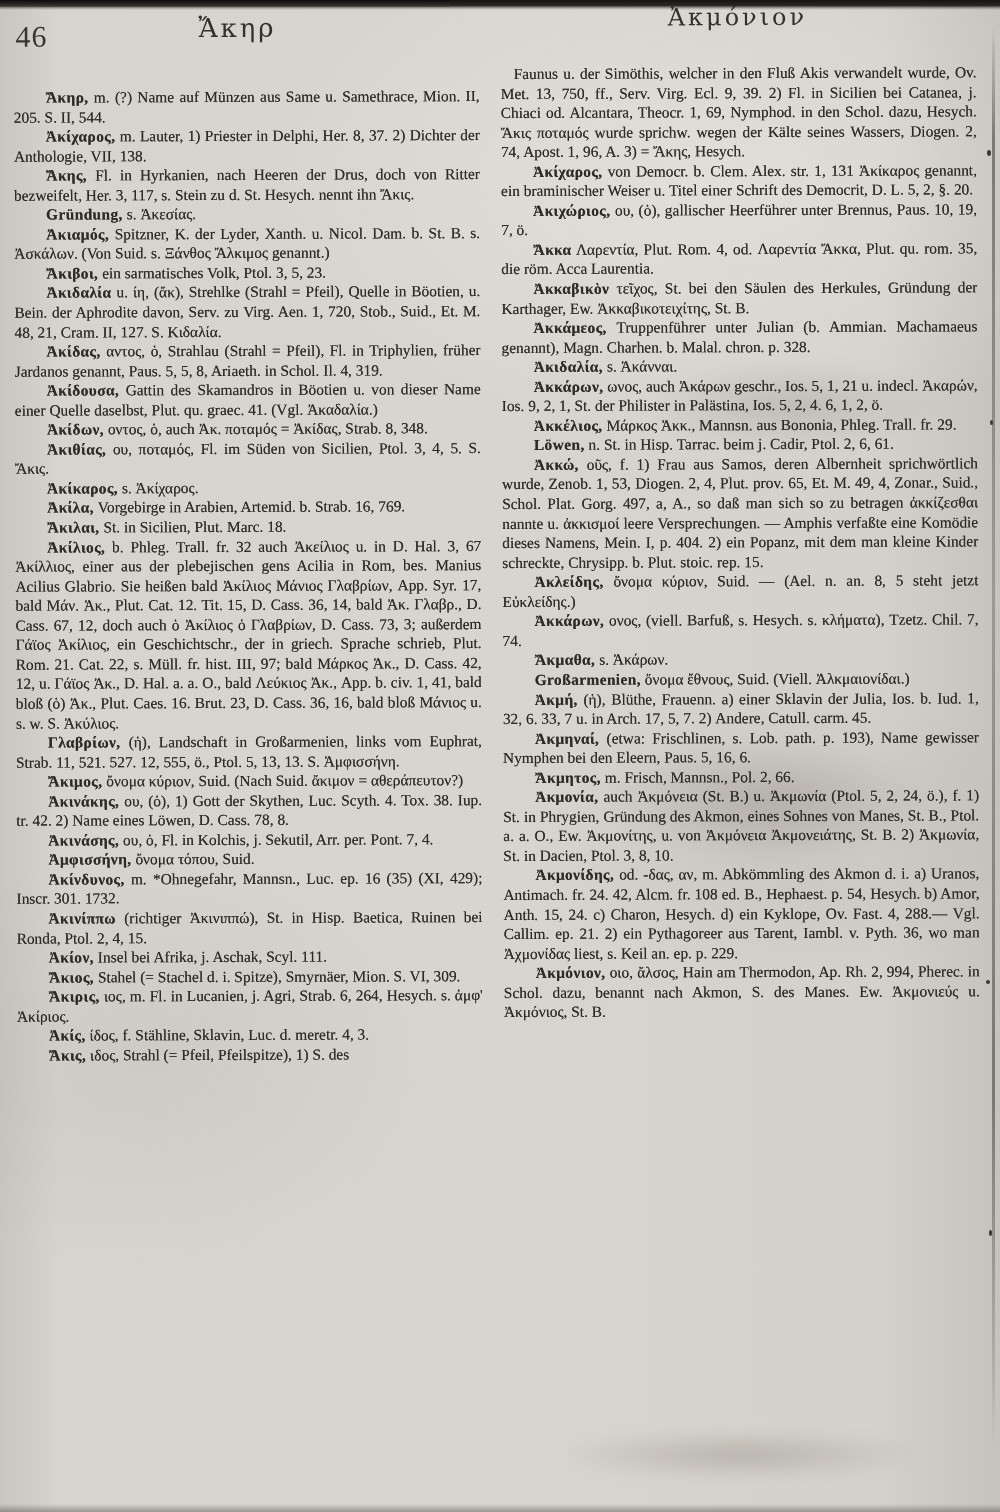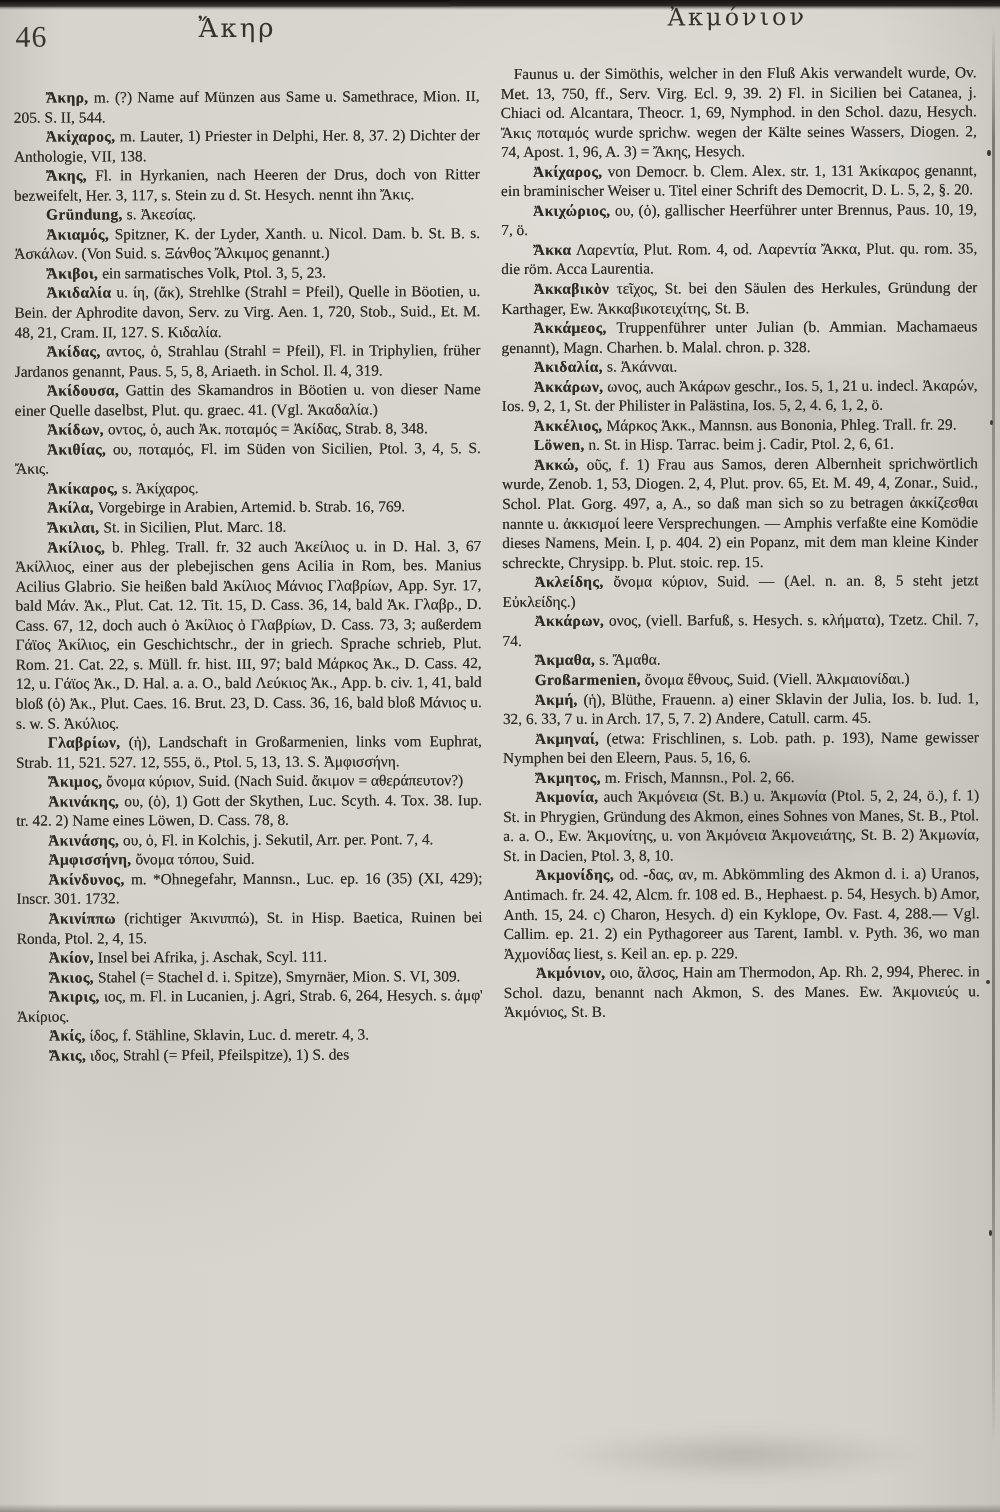--- a/index.html
+++ b/index.html
@@ -172,21 +172,21 @@
         <p class="entry"><b class="lemma">Ἀκκέλιος,</b><span> Μάρκος Ἀκκ., Mannsn. aus Bononia, Phleg. Trall. fr. 29.</span></p>
 
         <p class="entry"><b class="lemma">Löwen,</b><span> n. St. in Hisp. Tarrac. beim j. Cadir, Ptol. 2, 6, 61.</span></p>
 
         <p class="entry"><b class="lemma">Ἀκκώ,</b><span> οῦς, f. 1) Frau aus Samos, deren Albernheit sprichwörtlich wurde, Zenob. 1, 53, Diogen. 2, 4, Plut. prov. 65, Et. M. 49, 4, Zonar., Suid., Schol. Plat. Gorg. 497, a, A., so daß man sich so zu betragen ἀκκίζεσθαι nannte u. ἀκκισμοί leere Versprechungen. — Amphis verfaßte eine Komödie dieses Namens, Mein. I, p. 404. 2) ein Popanz, mit dem man kleine Kinder schreckte, Chrysipp. b. Plut. stoic. rep. 15.</span></p>
 
         <p class="entry"><b class="lemma">Ἀκλείδης,</b><span> ὄνομα κύριον, Suid. — (Ael. n. an. 8, 5 steht jetzt Εὐκλείδης.)</span></p>
 
         <p class="entry"><b class="lemma">Ἀκκάρων,</b><span> ονος, (viell. Barfuß, s. Hesych. s. κλήματα), Tzetz. Chil. 7, 74.</span></p>
 
-        <p class="entry"><b class="lemma">Ἄκμαθα,</b><span> s. Ἄμαθα.</span></p>
+        <p class="entry"><b class="lemma">Ἄκμαθα,</b><span> s. Ἀκάρων.</span></p>
 
         <p class="entry"><b class="lemma">Großarmenien,</b><span> ὄνομα ἔθνους, Suid. (Viell. Ἀλκμαιονίδαι.)</span></p>
 
         <p class="entry"><b class="lemma">Ἀκμή,</b><span> (ἡ), Blüthe, Frauenn. a) einer Sklavin der Julia, Ios. b. Iud. 1, 32, 6. 33, 7 u. in Arch. 17, 5, 7. 2) Andere, Catull. carm. 45.</span></p>
 
         <p class="entry"><b class="lemma">Ἀκμηναί,</b><span> (etwa: Frischlinen, s. Lob. path. p. 193), Name gewisser Nymphen bei den Eleern, Paus. 5, 16, 6.</span></p>
 
         <p class="entry"><b class="lemma">Ἄκμητος,</b><span> m. Frisch, Mannsn., Pol. 2, 66.</span></p>
 
         <p class="entry"><b class="lemma">Ἀκμονία,</b><span> auch Ἀκμόνεια (St. B.) u. Ἀκμωνία (Ptol. 5, 2, 24, ö.), f. 1) St. in Phrygien, Gründung des Akmon, eines Sohnes von Manes, St. B., Ptol. a. a. O., Ew. Ἀκμονίτης, u. von Ἀκμόνεια Ἀκμονειάτης, St. B. 2) Ἀκμωνία, St. in Dacien, Ptol. 3, 8, 10.</span></p>

